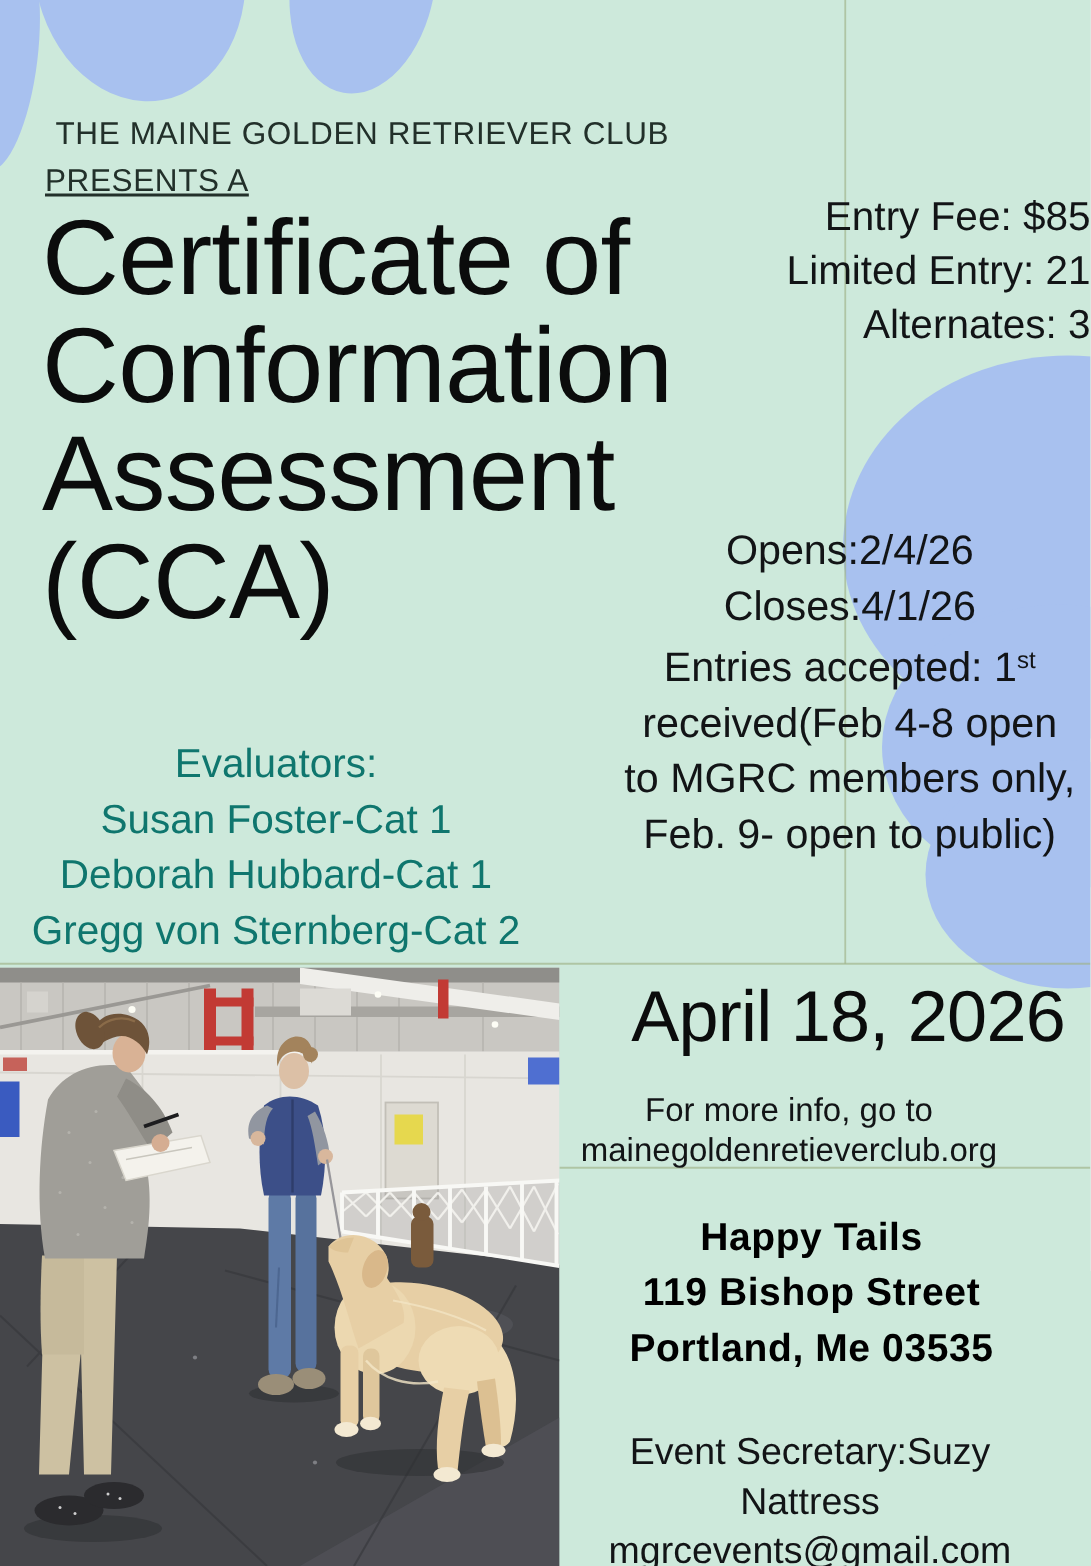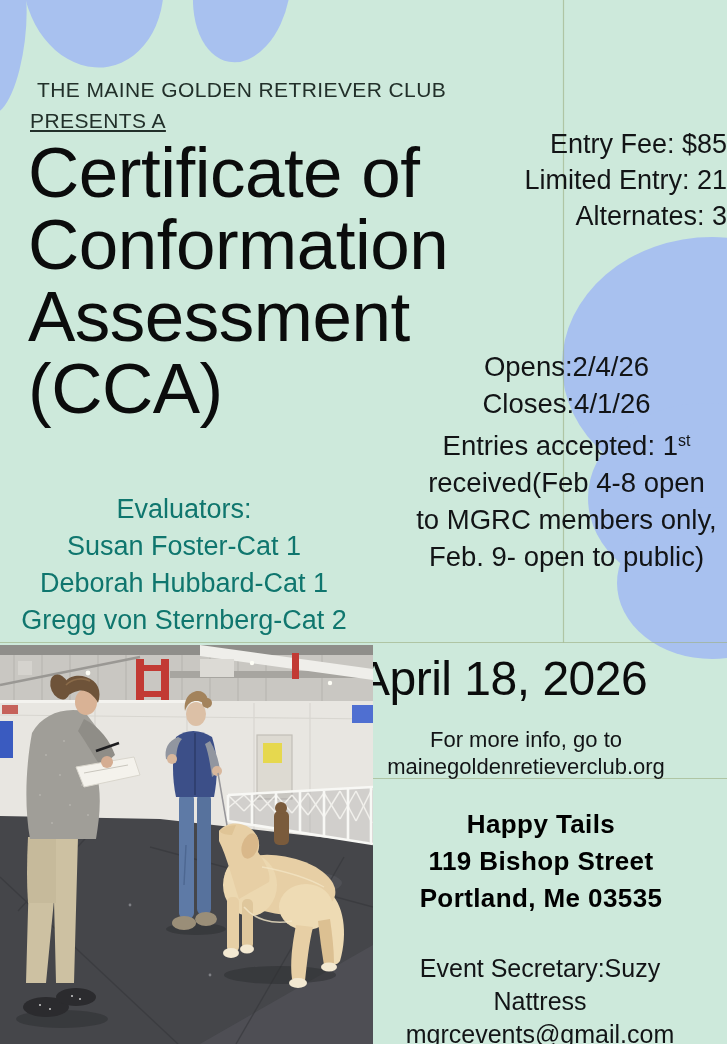--- a/index.html
+++ b/index.html
@@ -16,21 +16,21 @@
   .club2{left:30px;top:109px;text-decoration:underline;}
   .title{
     left:28px;top:137px;width:470px;
     font-size:71px;line-height:72px;letter-spacing:-.5px;
     color:#0b0c0c;font-weight:400;white-space:nowrap;
   }
   .fees{left:455px;top:126px;width:272px;text-align:right;font-size:27px;line-height:36px;color:#121416;}
   .dates{left:403px;top:348px;width:327px;text-align:center;font-size:27.5px;line-height:37px;color:#121416;}
   .dates sup{font-size:16px;vertical-align:9px;}
   .evaluators{left:10px;top:459px;width:348px;text-align:center;font-size:27px;line-height:37px;color:#0f766e;margin-top:32px;}
-  .event-date{left:358px;top:650px;width:352px;text-align:left;font-size:48px;line-height:58px;color:#0b0c0c;letter-spacing:-.5px;}
+  .event-date{left:358px;top:650px;width:352px;text-align:right;font-size:48px;line-height:58px;color:#0b0c0c;letter-spacing:-.5px;}
   .info{left:366px;top:726px;width:320px;text-align:center;font-size:22px;line-height:27px;color:#121416;}
   .venue{left:391px;top:806px;width:300px;text-align:center;font-size:26px;line-height:37px;font-weight:700;letter-spacing:.4px;color:#000000;}
   .secretary{left:380px;top:952px;width:320px;text-align:center;font-size:25px;line-height:33px;color:#121416;}
   .photo{left:0;top:645px;width:373px;height:399px;}
 </style>
 </head>
 <body>
 
 <div class="flyer">
 

